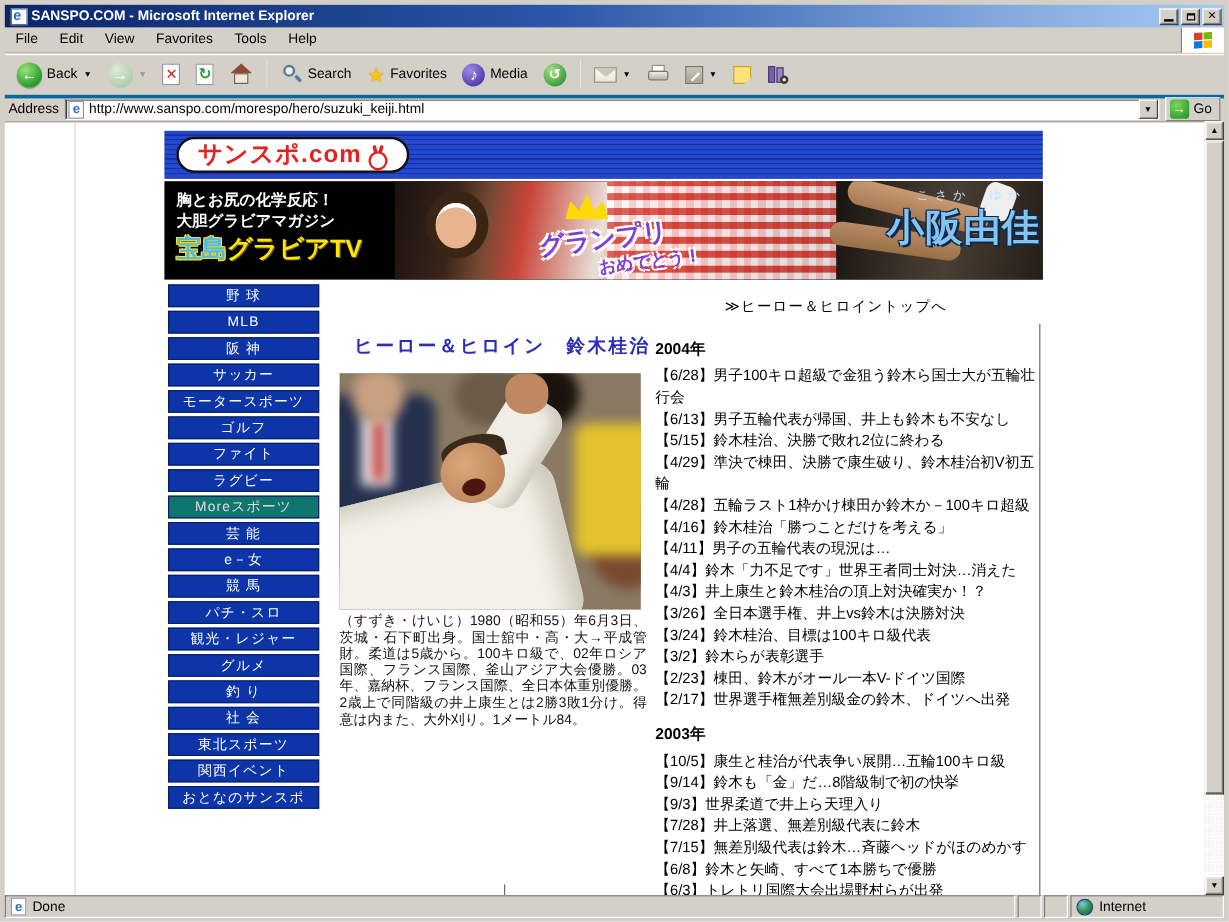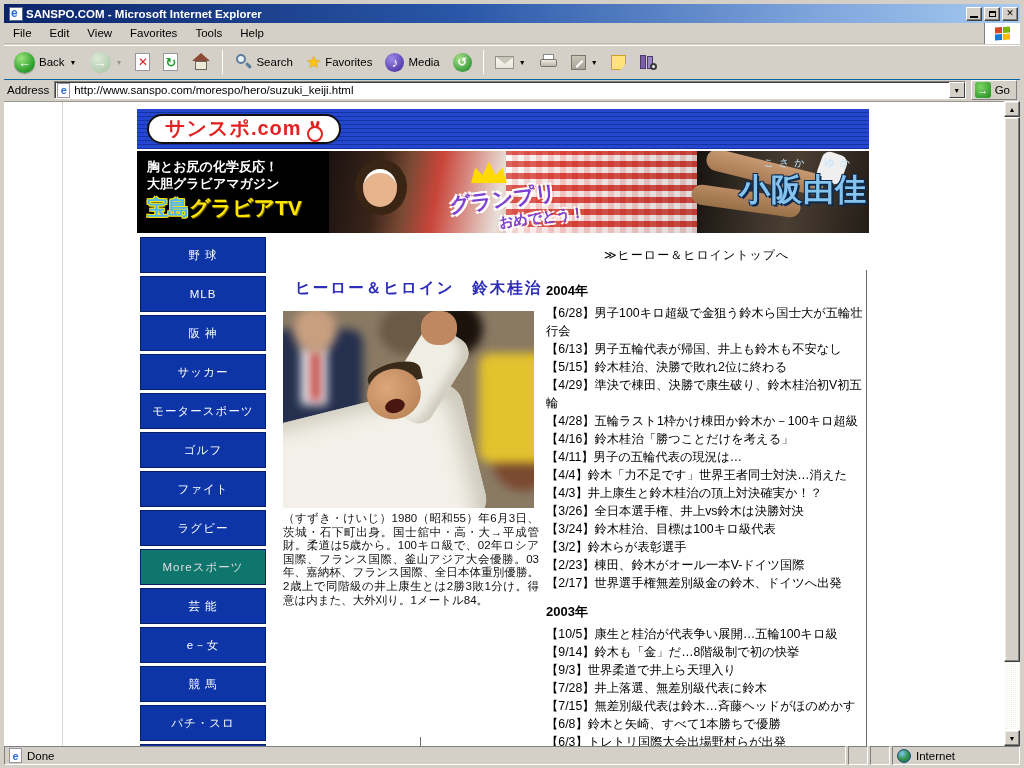--- a/index.html
+++ b/index.html
@@ -63,21 +63,21 @@
   .editbox { width:15px; height:15px; background:linear-gradient(#C9C5B8,#A8A498); border:1px solid #7A766C; position:relative; }
   .editbox::before { content:""; position:absolute; left:3px; top:7px; width:9px; height:2px; background:#fff; transform:rotate(-45deg); }
   .stick-note { width:15px; height:15px; background:#FFE27A; border:1px solid #C8A420; position:relative; }
   .stick-note::after { content:""; position:absolute; right:-1px; bottom:-1px; border-left:6px solid transparent; border-bottom:6px solid #D4D0C8; }
   .research { position:relative; width:18px; height:17px; }
   .research .b1 { position:absolute; left:1px; top:1px; width:6px; height:14px; background:#7A5FA8; border:1px solid #4A3A70; }
   .research .b2 { position:absolute; left:8px; top:2px; width:6px; height:13px; background:#9A86C4; border:1px solid #4A3A70; }
   .research .lens { position:absolute; right:0; bottom:1px; width:7px; height:7px; border:2px solid #3A3A3A; border-radius:50%; background:#E8F0F8; }
 
   .addressbar { position:absolute; left:4px; top:79px; width:1016px; height:21px; background:#D4D0C8;
-    border-top:1px solid #0369a1; display:flex; align-items:center; gap:5px; padding:0 3px; font-size:11.5px; }
+    border-top:3px solid #0369a1; display:flex; align-items:center; gap:5px; padding:0 3px; font-size:11.5px; }
   .addr-field { flex:1; height:18px; background:#fff; border:1px solid; border-color:#808080 #fff #fff #808080;
     box-shadow:inset 1px 1px 0 #404040; display:flex; align-items:center; padding-left:2px; }
   .ie-page { width:13px; height:15px; background:#fff; border:1px solid #9A96A0; font-weight:bold; font-size:11px;
     color:#2A6FD6; display:flex; align-items:center; justify-content:center; flex:none; }
   .addr-field input { flex:1; border:none; outline:none; font-size:11.5px; font-family:Liberation Sans, sans-serif; height:14px; padding-left:4px; }
   .addr-drop { width:16px; height:16px; background:#D4D0C8; border:1px solid; border-color:#fff #404040 #404040 #fff;
     display:flex; align-items:center; justify-content:center; font-size:7px; flex:none; }
   .go-btn { display:flex; align-items:center; gap:4px; padding:1px 6px 1px 3px; border:1px solid; border-color:#fff #808080 #808080 #fff; }
   .go-box { width:16px; height:16px; background:radial-gradient(circle at 35% 30%,#7CD464,#1E8E1E); border-radius:3px;
     color:#fff; font-weight:bold; font-size:11px; display:flex; align-items:center; justify-content:center; }
@@ -120,21 +120,21 @@
     text-shadow:-2px -2px 0 #fff,2px -2px 0 #fff,-2px 2px 0 #fff,2px 2px 0 #fff; }
   .bn-right { width:172px; flex:none; position:relative; background:linear-gradient(100deg,#17130F 0%,#3D342B 38%,#4A3E32 55%,#241E18 100%); }
   .leg1 { position:absolute; left:8px; top:10px; width:120px; height:22px; background:linear-gradient(#C89A74,#A87A54); transform:rotate(14deg); border-radius:12px; }
   .leg2 { position:absolute; left:-6px; top:40px; width:110px; height:20px; background:linear-gradient(#B98A64,#987048); transform:rotate(8deg); border-radius:12px; }
   .sock { position:absolute; right:24px; top:2px; width:26px; height:30px; background:#EFEFEF; border-radius:8px; transform:rotate(20deg); }
   .bn-kana { position:absolute; top:5px; right:14px; color:#BFE4FF; font-size:10px; letter-spacing:5px; white-space:nowrap; }
   .bn-name { position:absolute; top:18px; right:2px; color:#86C4EE; font-weight:bold; font-size:31px; letter-spacing:1px; white-space:nowrap;
     text-shadow:2px 2px 0 #0A2A50,-1px -1px 0 #0A2A50,1px -1px 0 #0A2A50,-1px 1px 0 #0A2A50; }
 
   .sidebar { position:absolute; left:136px; top:135px; width:126px; }
-  .side-item { height:36px; margin-bottom:3px; background:#0D35A8; border:1px solid #071F66;
+  .side-item { height:19px; margin-bottom:3px; background:#0D35A8; border:1px solid #071F66;
     color:#fff; font-size:11.5px; display:flex; align-items:center; justify-content:center; letter-spacing:1px; }
   .side-item.active { background:#0f766e; color:#E2DAE2; }
 
   .top-link { position:absolute; left:600px; top:145px; width:243px; font-size:12px; color:#000; letter-spacing:1px; }
   .hero-heading { position:absolute; left:291px; top:176px; font-size:15.5px; font-weight:bold; color:#2D2DB8; letter-spacing:2px; white-space:nowrap; }
 
   .photo { position:absolute; left:279px; top:209px; width:251px; height:197px; background:#8A7A64; overflow:hidden; }
   .photo .blob { position:absolute; filter:blur(5px); }
   .ph-suit { left:-12px; top:18px; width:92px; height:150px; background:#25304E; border-radius:14px; }
   .ph-shirt { left:18px; top:34px; width:26px; height:60px; background:#E8E8EE; }

